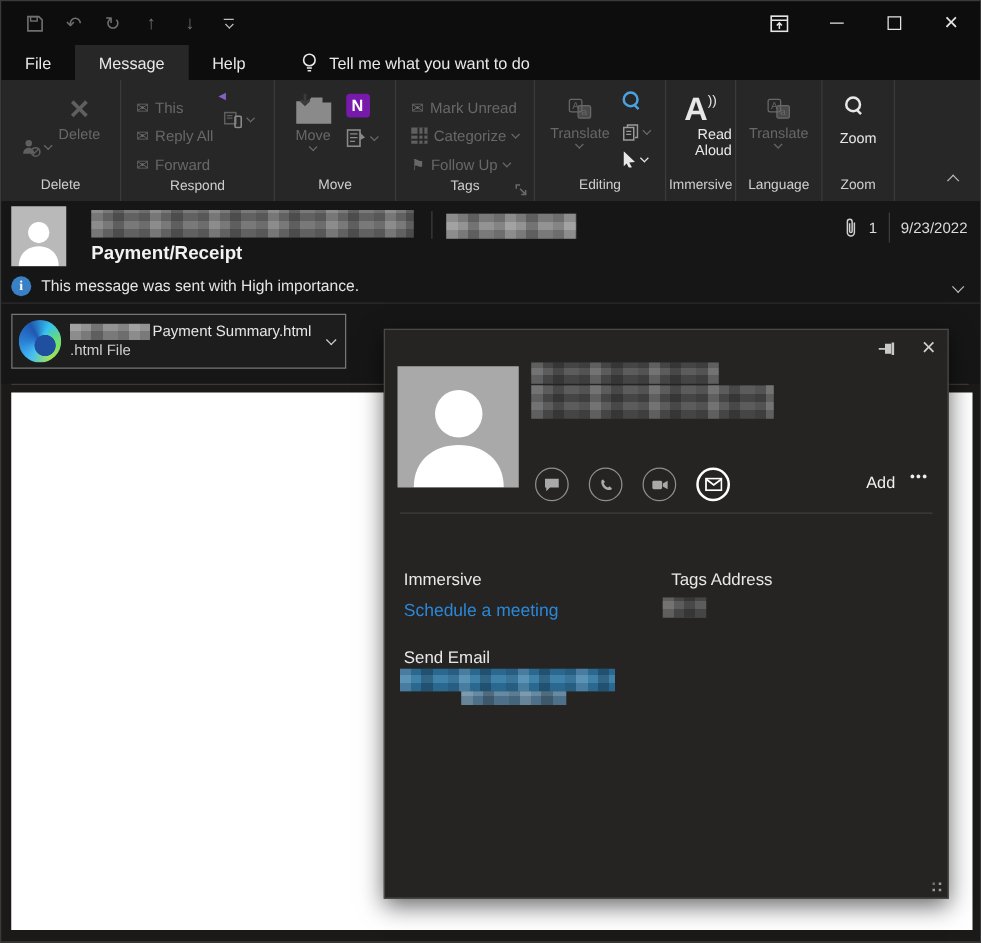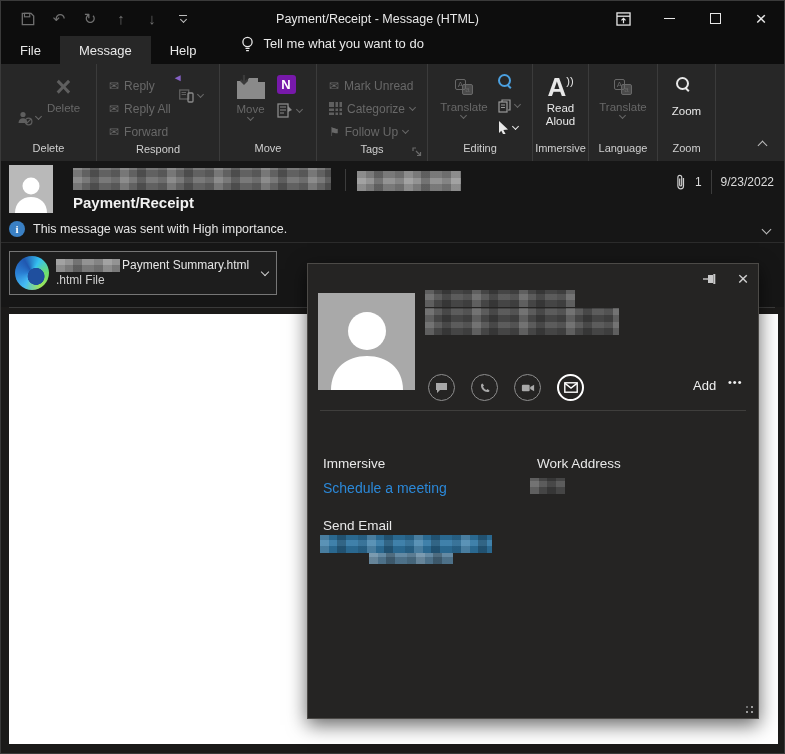--- a/index.html
+++ b/index.html
@@ -13,21 +13,21 @@
   .title-text{position:absolute;left:150px;right:180px;top:0;height:35px;display:flex;align-items:center;justify-content:center;color:#e8e8e8;font-size:12.5px;white-space:nowrap;}
   .wincontrols{position:absolute;right:0;top:0;height:35px;display:flex;}
   .winbtn{width:46px;height:35px;display:flex;align-items:center;justify-content:center;color:#e6e6e6;font-size:15px;}
   .min-glyph{display:inline-block;width:11px;height:1px;background:#e6e6e6;}
   .max-glyph{display:inline-block;width:11px;height:11px;border:1px solid #e6e6e6;}
 
   
   .menubar{position:absolute;top:35px;left:0;right:0;height:28px;background:#0d0d0d;display:flex;color:#e8e8e8;font-size:13px;}
   .mtab{padding:0 19px;display:flex;align-items:center;}
   .mtab.active{background:#272727;}
-  .tellme{display:flex;align-items:flex-start;gap:9px;margin-left:26px;color:#e8e8e8;}
+  .tellme{display:flex;align-items:center;gap:9px;margin-left:26px;color:#e8e8e8;}
 
   
   .ribbon{position:absolute;top:63px;left:0;right:0;height:97px;background:#272727;display:flex;}
   .rgroup{position:relative;border-right:1px solid #3b3b3b;display:flex;flex-direction:column;flex:none;}
   .rcontent{flex:1;display:flex;justify-content:center;padding-top:7px;}
   .rlabel{height:19px;text-align:center;color:#cfcfcf;font-size:11px;white-space:nowrap;}
   .dim{color:#686868;}
   .lit{color:#e8e8e8;}
   .stack{display:flex;flex-direction:column;padding-top:3px;}
   .srow{display:flex;align-items:center;gap:5px;height:23px;font-size:12px;white-space:nowrap;}
@@ -131,21 +131,20 @@
       </span>
       <span class="qbtn">↶</span>
       <span class="qbtn">↻</span>
       <span class="qbtn">↑</span>
       <span class="qbtn">↓</span>
       <span class="qbtn" style="flex-direction:column;gap:1px;">
         <span style="display:block;width:8px;height:1.4px;background:#bdbdbd;"></span>
         <span class="chev" style="color:#bdbdbd;margin-top:0;"></span>
       </span>
     </div>
-    <div class="title-text">Payment/Receipt  -  Message (HTML)</div>
     <div class="wincontrols">
       <span class="winbtn">
         <svg class="icon-svg" width="15" height="14" viewBox="0 0 16 15">
             <rect x="1" y="1" width="14" height="13" fill="none" stroke="#e6e6e6" stroke-width="1.4"></rect>
             <line x1="1" y1="4.5" x2="15" y2="4.5" stroke="#e6e6e6" stroke-width="1.4"></line>
             <path d="M8 12V7M5.8 9l2.2-2.2L10.2 9" fill="none" stroke="#e6e6e6" stroke-width="1.3"></path>
           </svg>
       </span>
       <span class="winbtn">
           <span class="min-glyph"></span>
@@ -193,21 +192,21 @@
         </span>
       </div>
       <div class="rlabel">Delete</div>
     </div>
 
     <div class="rgroup" style="width:123px;">
       <div class="rcontent" style="gap:8px;justify-content:flex-start;padding-left:12px;">
         <div class="stack">
           <span class="srow dim">
             <span>✉</span>
-            <span>Reply</span>
+            <span>This</span>
           </span>
           <span class="srow dim">
             <span>✉</span>
             <span>Reply All</span>
           </span>
           <span class="srow dim">
             <span>✉</span>
             <span>Forward</span>
           </span>
         </div>
@@ -316,21 +315,21 @@
       <div class="rlabel">Editing</div>
     </div>
 
     <div class="rgroup" style="width:56px;">
       <div class="rcontent">
         <span class="bigbtn lit">
           <span class="readaloud-ic">
             <span class="A">A</span>
             <span class="waves">))</span>
           </span>
-          <span style="width:50px;">Read Aloud</span>
+          <span style="width:50px;text-align:right;">Read Aloud</span>
         </span>
       </div>
       <div class="rlabel">Immersive</div>
     </div>
 
     <div class="rgroup" style="width:69px;">
       <div class="rcontent">
         <span class="bigbtn dim">
           <span class="tbox" style="margin-top:5px;margin-bottom:4px;">
             <span class="b2">a</span>
@@ -454,21 +453,21 @@
 
     <span class="card-add">Add</span>
     <span class="card-more">•••</span>
 
     <div class="card-div"></div>
 
 
     <div class="sec-title" style="left:15px;top:192px;">Immersive</div>
     <div class="sec-link" style="left:15px;top:216px;">Schedule a meeting</div>
 
-    <div class="sec-title" style="left:229px;top:192px;">Work Address</div>
+    <div class="sec-title" style="left:229px;top:192px;">Tags Address</div>
     <div class="px px-dark" style="position:absolute;left:222px;top:214px;width:35px;height:16px;"></div>
 
     <div class="sec-title" style="left:15px;top:254px;">Send Email</div>
     <div class="px px-blue" style="position:absolute;left:12px;top:271px;width:172px;height:18px;"></div>
     <div class="px px-blue2" style="position:absolute;left:61px;top:289px;width:84px;height:11px;"></div>
 
     <span class="grip">
       <i style="right:0;bottom:0;"></i>
         <i style="right:0;bottom:5px;"></i>
         <i style="right:5px;bottom:0;"></i>

